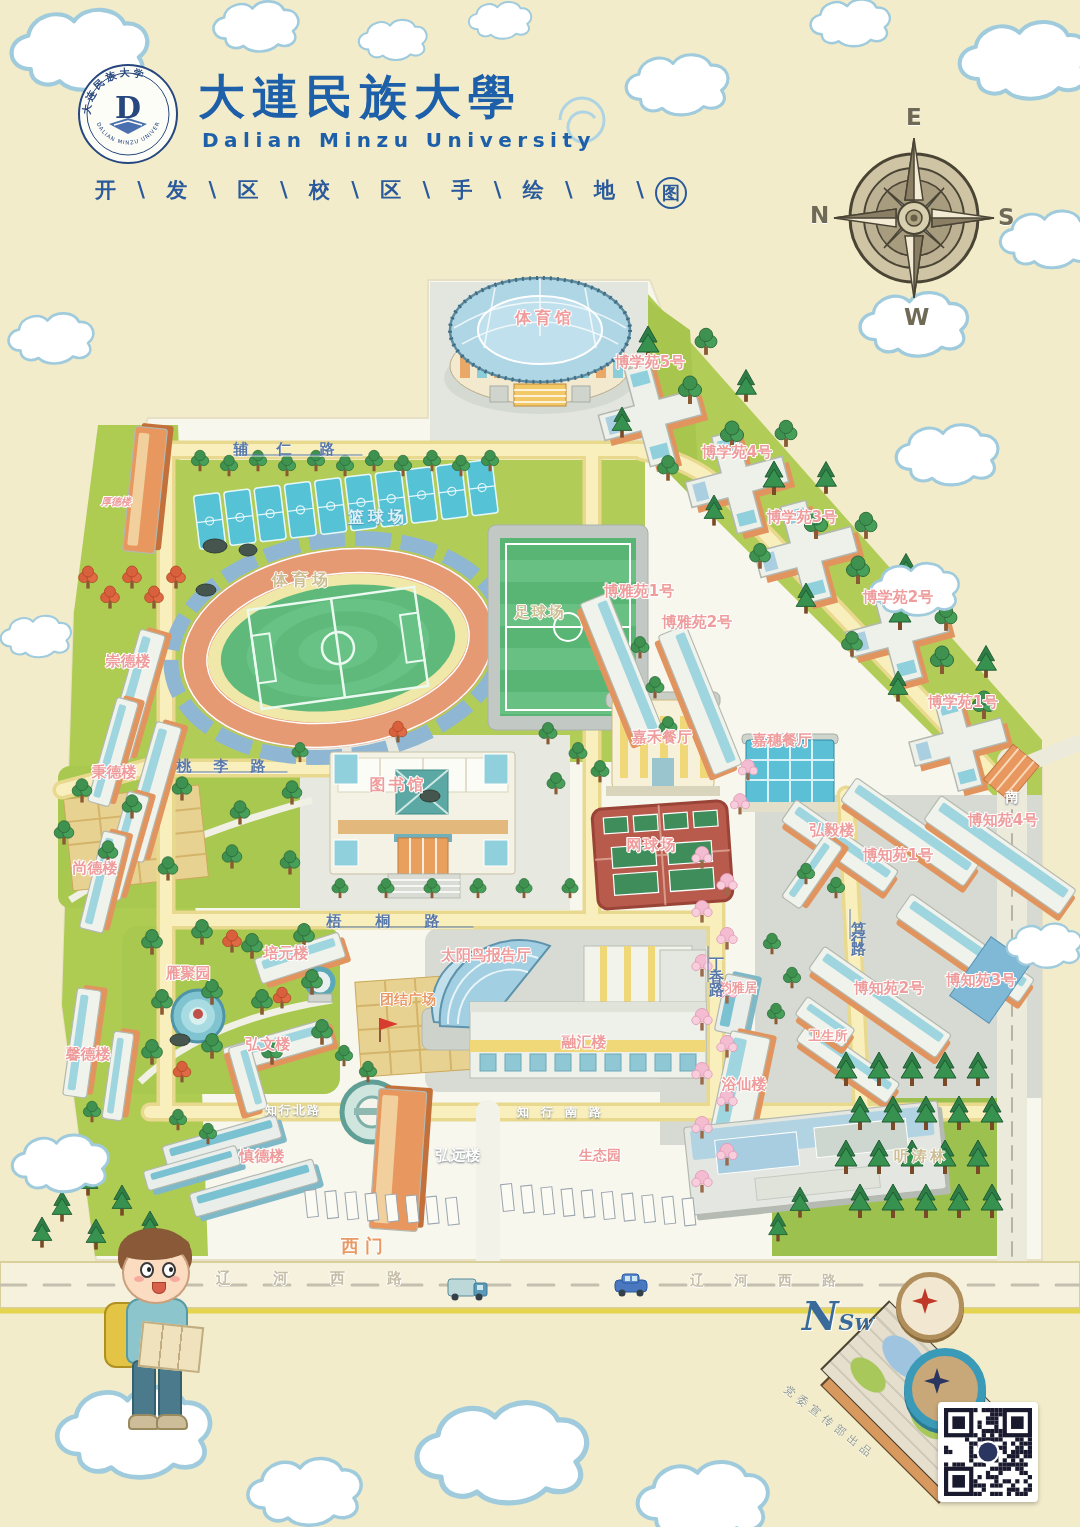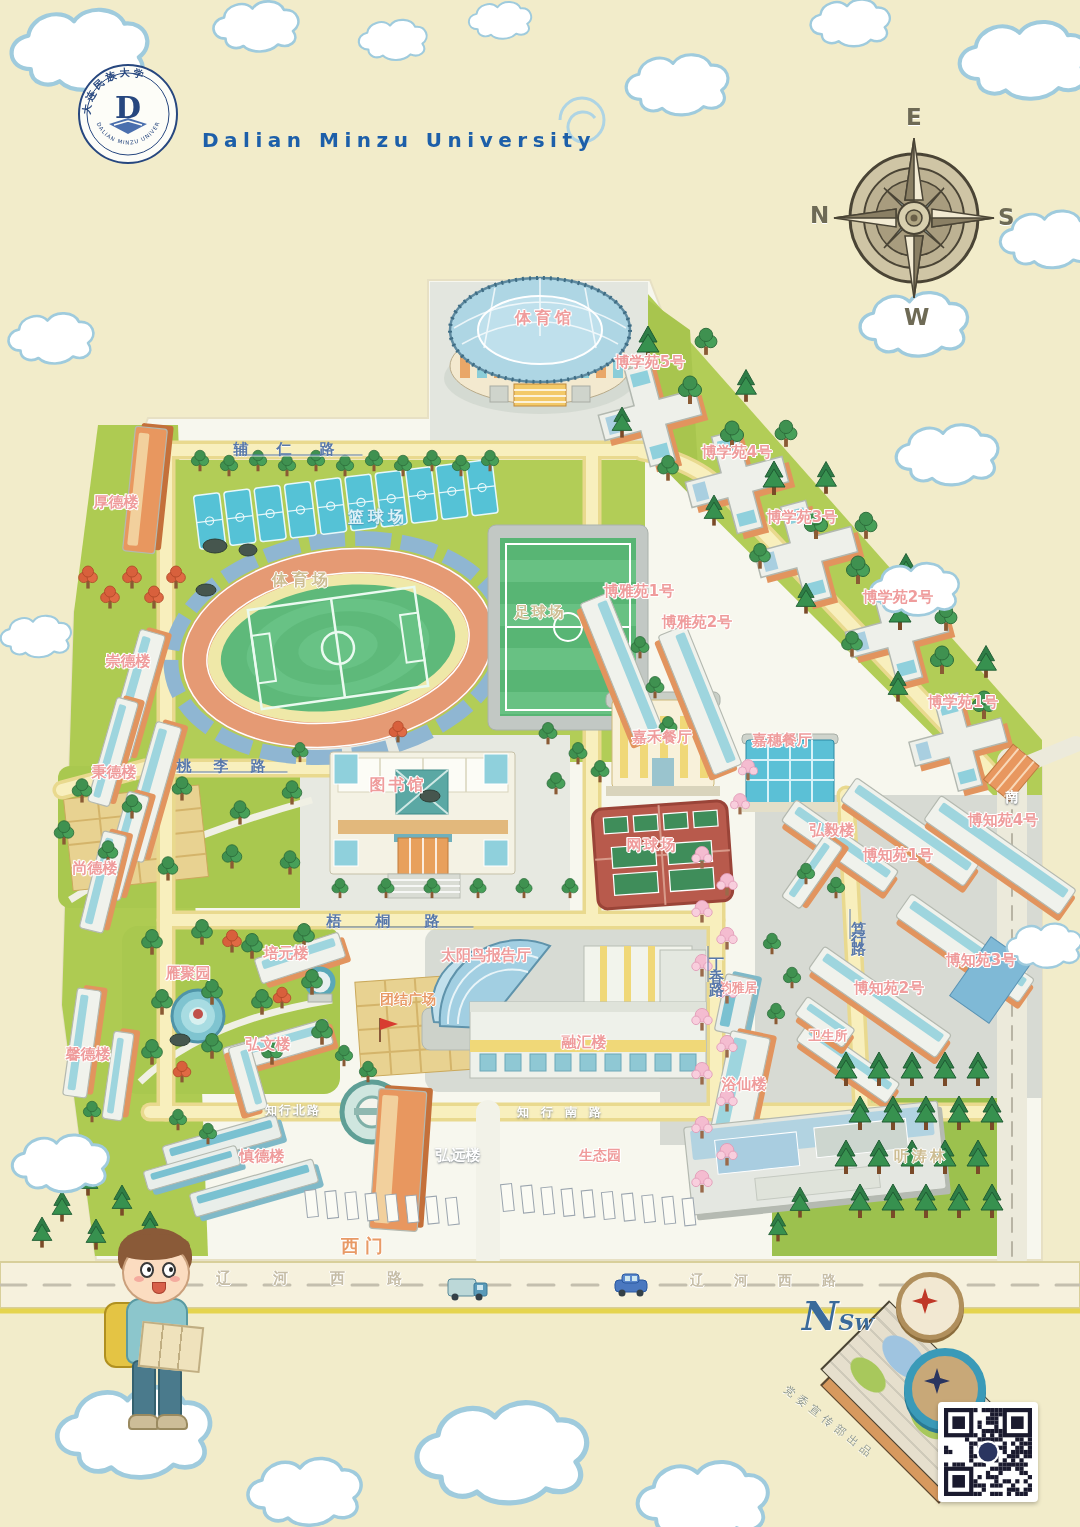--- a/index.html
+++ b/index.html
@@ -815,21 +815,21 @@
     </g>
   </svg>
 
   <div id="labels">
       <span class="map-label pink" style="left: 545px; top: 318px; font-size: 16px; letter-spacing: 4px;">体育馆</span>
       <span class="map-label pink" style="left: 650px; top: 362px; font-size: 15px;">博学苑5号</span>
       <span class="map-label pink" style="left: 737px; top: 452px; font-size: 15px;">博学苑4号</span>
       <span class="map-label pink" style="left: 802px; top: 517px; font-size: 15px;">博学苑3号</span>
       <span class="map-label pink" style="left: 898px; top: 597px; font-size: 15px;">博学苑2号</span>
       <span class="map-label pink" style="left: 963px; top: 702px; font-size: 15px;">博学苑1号</span>
-      <span class="map-label pink" style="left: 116px; top: 502px; font-size: 15px;">厚德楼</span>
+      <span class="map-label pink" style="left: 116px; top: 502px; font-size: 10px; font-style: italic;">厚德楼</span>
       <span class="map-label pink" style="left: 128px; top: 661px; font-size: 15px;">崇德楼</span>
       <span class="map-label pink" style="left: 110px; top: 772px; font-size: 15px; padding-left: 8px;">秉德楼</span>
       <span class="map-label pink" style="left: 95px; top: 868px; font-size: 15px;">尚德楼</span>
       <span class="map-label pink" style="left: 88px; top: 1054px; font-size: 15px;">馨德楼</span>
       <span class="map-label pink" style="left: 262px; top: 1156px; font-size: 15px;">慎德楼</span>
       <span class="map-label pink" style="left: 398px; top: 785px; font-size: 16px; letter-spacing: 3px;">图书馆</span>
       <span class="map-label cyan" style="left: 378px; top: 517px; font-size: 16px; letter-spacing: 4px;">篮球场</span>
       <span class="map-label tan" style="left: 302px; top: 580px; font-size: 16px; letter-spacing: 4px;">体育场</span>
       <span class="map-label tan" style="left: 540px; top: 612px; font-size: 15px; letter-spacing: 2px;">足球场</span>
       <span class="map-label pink" style="left: 652px; top: 845px; font-size: 15px; letter-spacing: 2px;">网球场</span>
@@ -842,21 +842,21 @@
       <span class="map-label pink" style="left: 268px; top: 1044px; font-size: 15px;">弘文楼</span>
       <span class="map-label orange" style="left: 408px; top: 999px; font-size: 14px;">团结广场</span>
       <span class="map-label pink" style="left: 486px; top: 955px; font-size: 15px;">太阳鸟报告厅</span>
       <span class="map-label pink" style="left: 584px; top: 1042px; font-size: 15px;">融汇楼</span>
       <span class="map-label pink" style="left: 738px; top: 987px; font-size: 13px;">韵雅居</span>
       <span class="map-label pink" style="left: 828px; top: 1035px; font-size: 13px;">卫生所</span>
       <span class="map-label pink" style="left: 744px; top: 1084px; font-size: 15px;">浴仙楼</span>
       <span class="map-label pink" style="left: 832px; top: 830px; font-size: 15px;">弘毅楼</span>
       <span class="map-label pink" style="left: 898px; top: 855px; font-size: 15px;">博知苑1号</span>
       <span class="map-label pink" style="left: 1003px; top: 820px; font-size: 15px;">博知苑4号</span>
-      <span class="map-label pink" style="left: 981px; top: 960px; font-size: 15px;">博知苑3号</span>
+      <span class="map-label pink" style="left: 981px; top: 980px; font-size: 15px;">博知苑3号</span>
       <span class="map-label pink" style="left: 889px; top: 988px; font-size: 15px;">博知苑2号</span>
       <span class="map-label white" style="left: 458px; top: 1155px; font-size: 15px;">弘远楼</span>
       <span class="map-label pink" style="left: 600px; top: 1155px; font-size: 14px;">生态园</span>
       <span class="map-label tan" style="left: 921px; top: 1156px; font-size: 15px; letter-spacing: 3px;">听涛林</span>
       <span class="map-label orange" style="left: 365px; top: 1246px; font-size: 18px; letter-spacing: 6px;">西门</span>
       <span class="map-label white v" style="left: 1012px; top: 779px; font-size: 13px;">南门</span>
       <span class="map-label blue" style="left: 298px; top: 449px; font-size: 15px; letter-spacing: 28px;">辅仁路</span>
       <span class="map-label blue" style="left: 232px; top: 766px; font-size: 15px; letter-spacing: 22px;">桃李路</span>
       <span class="map-label blue" style="left: 400px; top: 921px; font-size: 15px; letter-spacing: 34px;">梧桐路</span>
       <span class="map-label blue v" style="left: 716px; top: 964px; font-size: 15px; letter-spacing: 12px;">丁香路</span>
@@ -878,21 +878,25 @@
       <text font-size="10" fill="#27477f" font-weight="bold" letter-spacing="3">
         <textPath href="#arcT" startOffset="8%">大连民族大学</textPath>
       </text>
       <text font-size="5.4" fill="#27477f" letter-spacing="1">
         <textPath href="#arcB" startOffset="2%">DALIAN MINZU UNIVERSITY</textPath>
       </text>
       <text x="52" y="56" text-anchor="middle" font-size="30" font-weight="bold" fill="#27477f" font-family="DejaVu Serif, serif">D</text>
       <path d="M33,62 L52,56 L71,62 L52,72 Z" fill="#4a6fae"></path>
       <path d="M38,63 L52,59 M66,63 L52,59" stroke="#fdfdf8" stroke-width="1.5" fill="none"></path>
     </svg>
+    <div id="title-cn">大連民族大學</div>
     <div id="title-en">Dalian Minzu University</div>
+    <div id="slogan">
+      <span>开 \ 发 \ 区 \ 校 \ 区 \ 手 \ 绘 \ 地 \</span><span class="circled">图</span>
+    </div>
   </div>
 
   <div id="compass">
     <svg width="180" height="240" viewBox="0 0 180 240">
       <g transform="translate(88,122)">
         <circle r="64" fill="#cfc5a5" stroke="#4a4435" stroke-width="3"></circle>
         <circle r="50" fill="#bdb293" stroke="#4a4435" stroke-width="2"></circle>
         <circle r="38" fill="#a89c7e" stroke="#4a4435" stroke-width="1.5"></circle>
         <g fill="#9fb8b8" stroke="#4a4435" stroke-width="1.5">
           <polygon points="0,0 30,-30 8,-4"></polygon>

